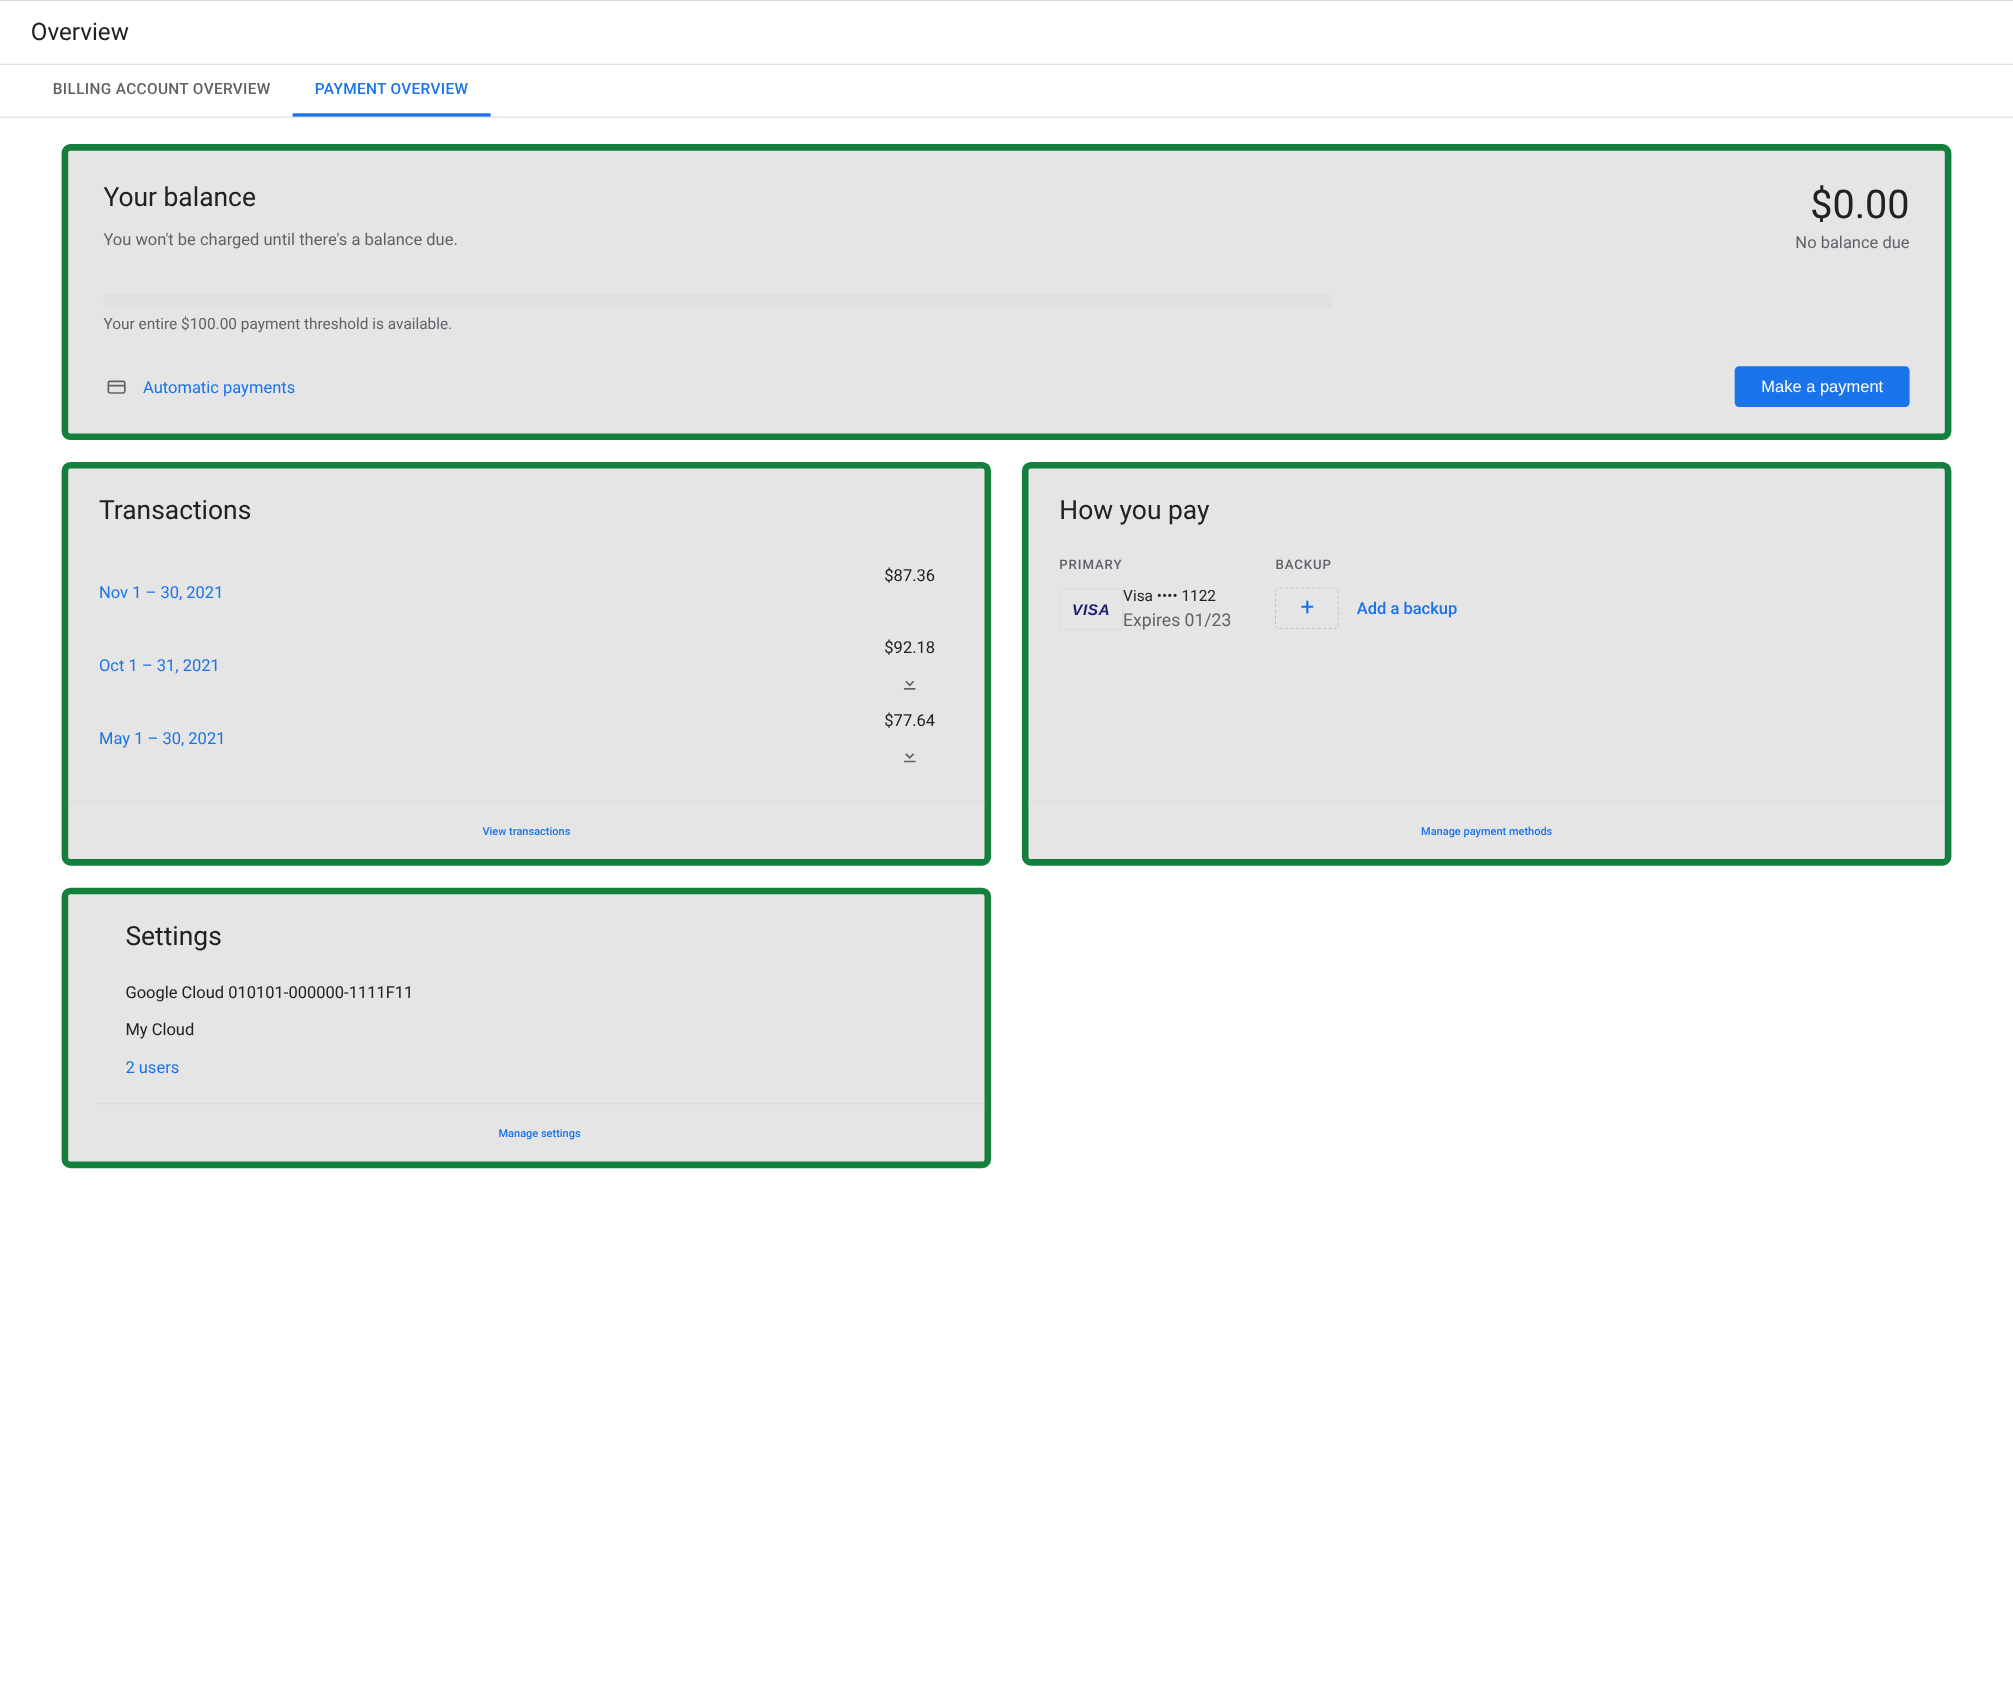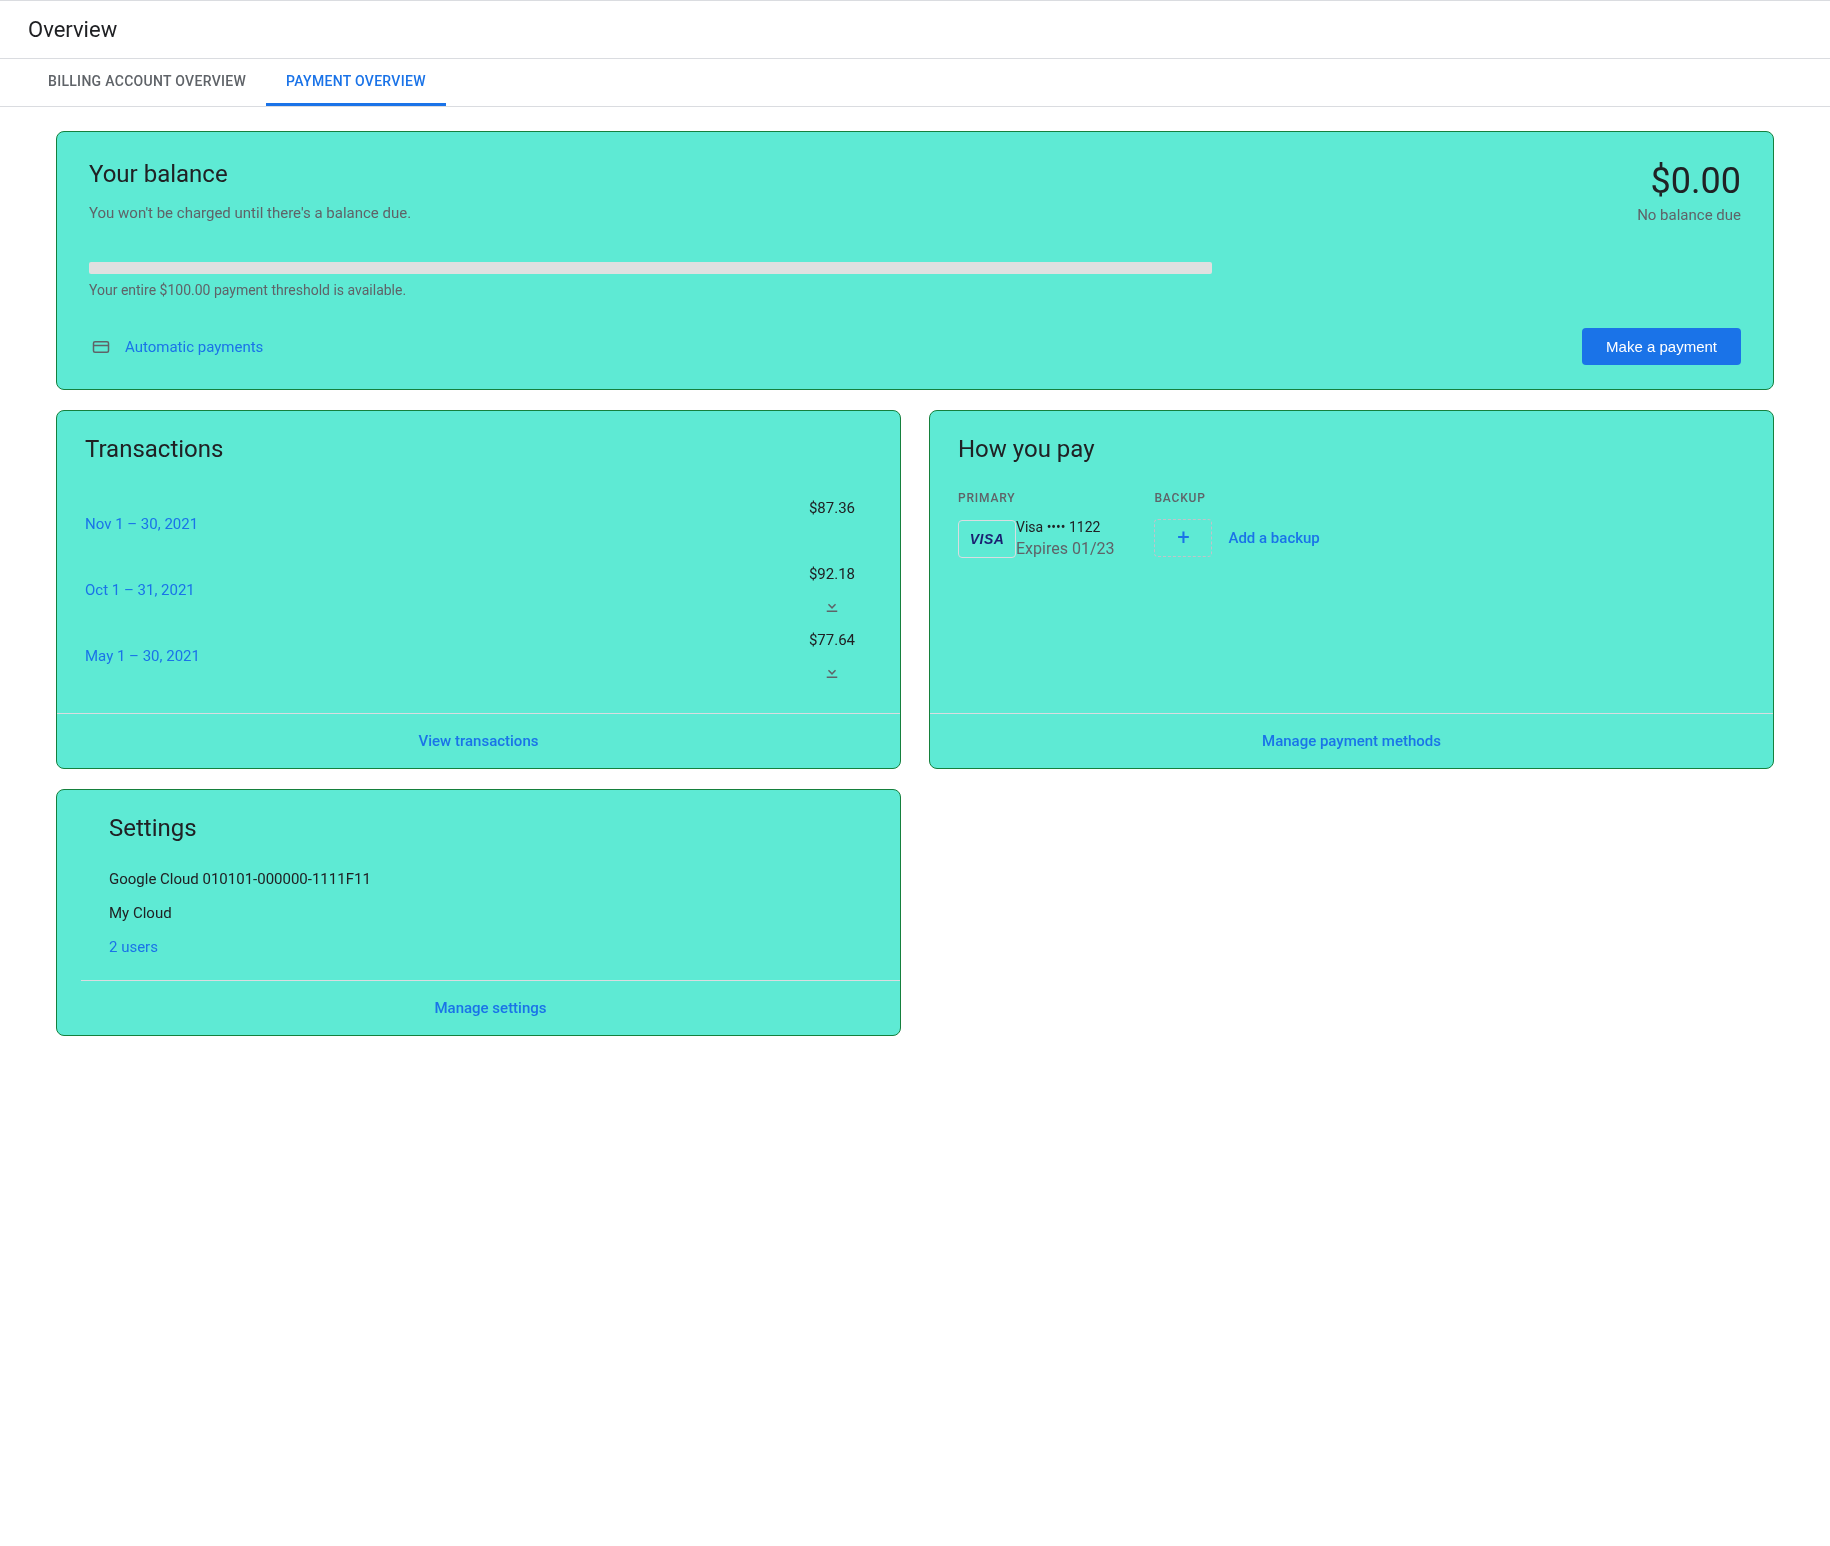--- a/index.html
+++ b/index.html
@@ -35,23 +35,23 @@
     border-bottom: 3px solid transparent;
   }
   .tab.active {
     color: #1a73e8;
     border-bottom-color: #1a73e8;
   }
   .content {
     padding: 24px 56px;
   }
   .card {
-    border: 1px solid #15803d;
+    border: 6px solid #15803d;
     border-radius: 8px;
-    background: #5eead4;
+    background: #e5e5e5;
     overflow: hidden;
   }
   .balance-card { margin-bottom: 20px; }
   .balance-body { padding: 28px 32px 24px; }
   .balance-top { display: flex; justify-content: space-between; align-items: flex-start; }
   .balance-left .card-heading { font-size: 24px; font-weight: 400; margin-bottom: 16px; }
   .balance-left .sub { font-size: 15px; color: #5f6368; margin-bottom: 40px; }
   .balance-right { text-align: right; }
   .amount-large { font-size: 36px; font-weight: 400; }
   .no-due { font-size: 15px; color: #5f6368; margin-top: 4px; }
@@ -91,21 +91,21 @@
   .tx-link { color: #1a73e8; cursor: pointer; }
   .tx-right { display: flex; align-items: center; gap: 14px; min-width: 80px; justify-content: flex-end; flex-direction: column; }
   .tx-amt { color: #202124; }
   .dl-icon { width: 18px; height: 18px; color: #5f6368; cursor: pointer; }
   .dl-spacer { width: 18px; height: 18px; }
   .card-footer {
     border-top: 1px solid #dadce0;
     text-align: center;
     padding: 18px 0;
   }
-  .footer-link { color: #1a73e8; font-size: 15px; font-weight: 500; cursor: pointer; }
+  .footer-link { color: #1a73e8; font-size: 10px; font-weight: 500; cursor: pointer; }
   .pay-cols { display: flex; gap: 40px; }
   .pay-col-label {
     font-size: 12px;
     font-weight: 500;
     letter-spacing: 0.8px;
     color: #5f6368;
     text-transform: uppercase;
     margin-bottom: 14px;
   }
   .pay-card-row { display: flex; align-items: center; }

